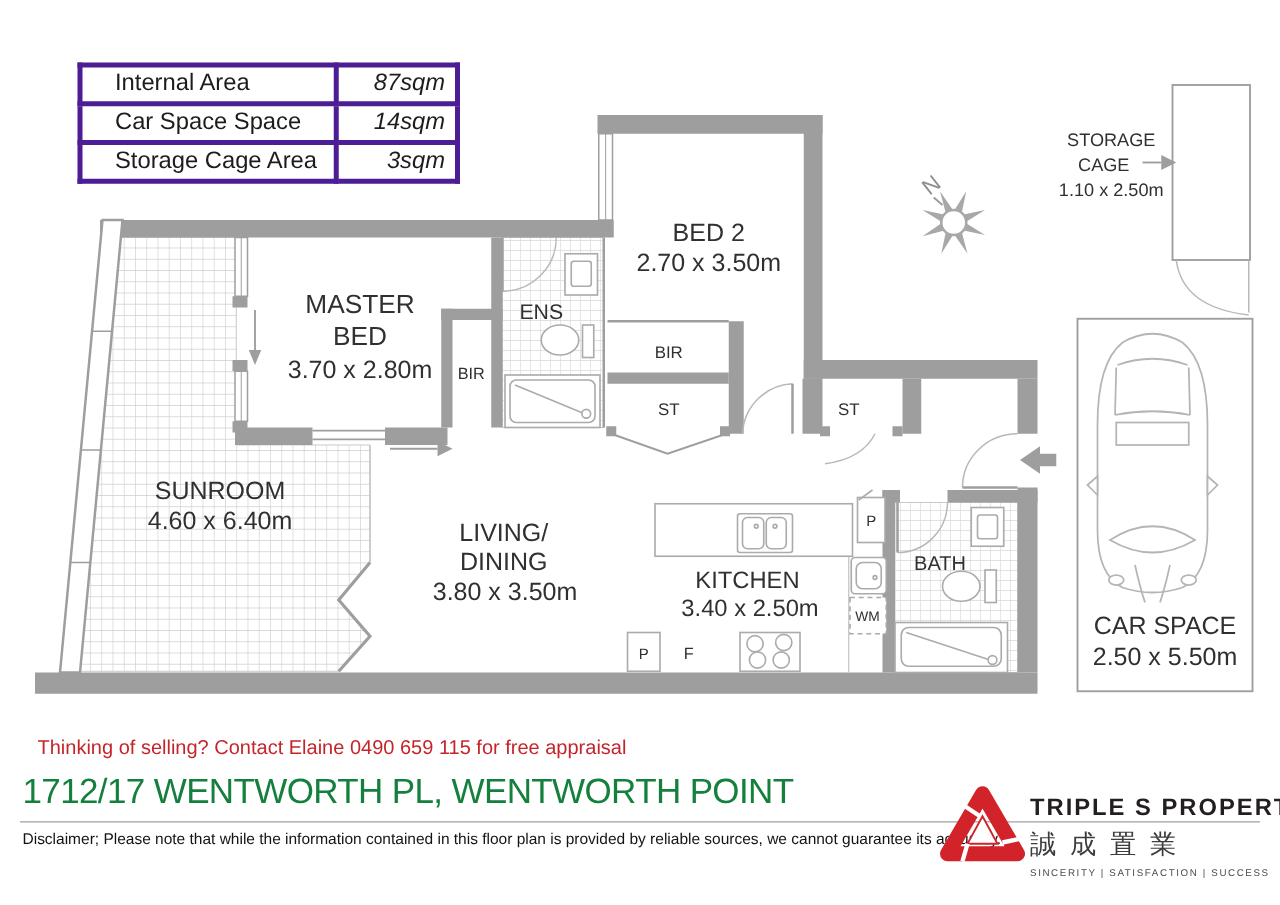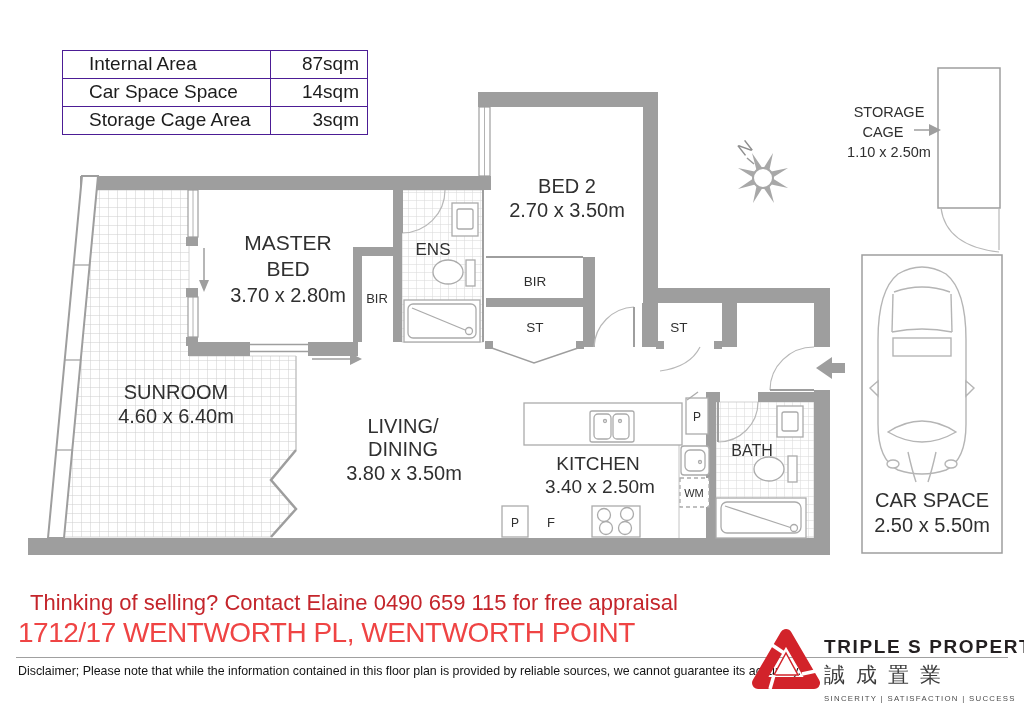--- a/index.html
+++ b/index.html
@@ -1,28 +1,28 @@
 <!DOCTYPE html>
 <html><head>
 <meta charset="utf-8">
 <style>
   html,body{margin:0;padding:0;background:#fff;}
   .page{position:relative;width:1024px;height:724px;background:#fff;overflow:hidden;
         font-family:"Liberation Sans",sans-serif;}
   
   .area-table{position:absolute;left:62px;top:50px;width:306px;border-collapse:collapse;
               font-size:19px;color:#1c1c1c;}
-  .area-table td{border:1px solid #4c1d95;padding:2px 8px 3px 26px;height:22px;}
-  .area-table td.val{text-align:right;}
+  .area-table td{border:4px solid #4c1d95;padding:2px 8px 3px 26px;height:22px;}
+  .area-table td.val{text-align:right;font-style:italic;}
   
   .plan-svg{position:absolute;left:0;top:0;}
   .room-label{fill:#303030;}
   
-  .marketing{position:absolute;left:30px;top:590px;font-size:22px;color:#c4252b;}
-  .address{position:absolute;left:18px;top:617px;font-size:28px;color:#ef4444;letter-spacing:-0.5px;}
+  .marketing{position:absolute;left:30px;top:590px;font-size:16px;color:#c4252b;}
+  .address{position:absolute;left:18px;top:617px;font-size:28px;color:#15803d;letter-spacing:-0.5px;}
   .rule{position:absolute;left:16px;top:657px;width:992px;border-top:1px solid #a0a0a0;}
   .disclaimer{position:absolute;left:18px;top:663px;font-size:12.4px;line-height:16px;color:#141414;}
   
   .logo-mark{position:absolute;left:752px;top:627px;}
   .brand{position:absolute;left:824px;top:636px;}
   .brand-name{font-size:19px;font-weight:bold;letter-spacing:1.6px;color:#231f20;white-space:nowrap;}
   .brand-cn{font-size:21px;letter-spacing:11px;color:#3c3c3c;margin-top:3px;}
   .brand-tag{font-size:7.8px;letter-spacing:1.3px;color:#4c4c4c;margin-top:5px;}
 </style>
 </head>

